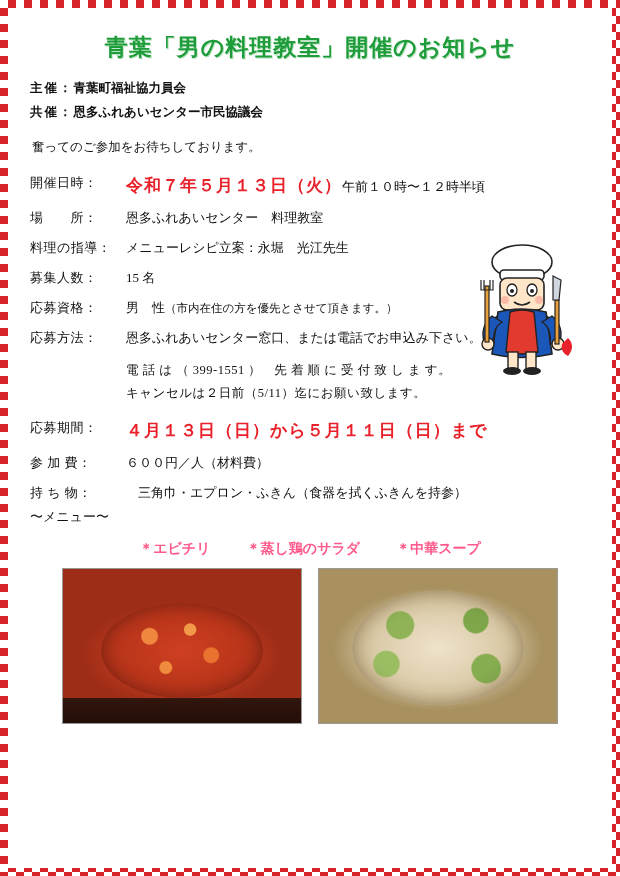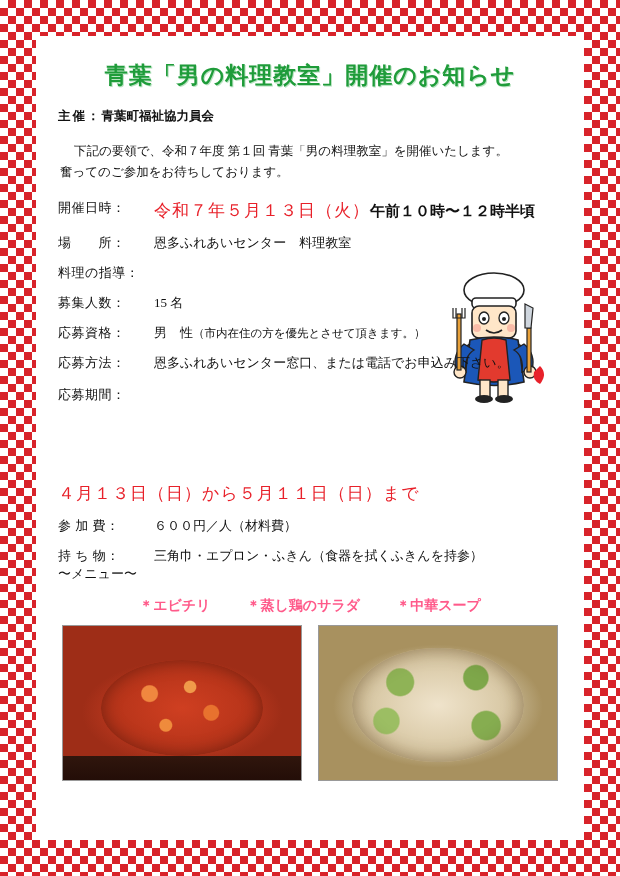--- a/index.html
+++ b/index.html
@@ -11,21 +11,21 @@
     font-family: "Liberation Serif", "DejaVu Serif", serif;
     background: #ffffff;
     overflow: hidden;
   }
   
   .page {
     position: relative;
     width: 620px; height: 876px;
     background:
       repeating-conic-gradient(#d8232a 0% 25%, #ffffff 0% 50%) 0 0 / 16px 16px;
-    padding: 36px;
+    padding: 8px;
   }
   .inner {
     position: relative;
     width: 100%; height: 100%;
     background: #ffffff;
     padding: 14px 22px 10px 22px;
   }
 
   
   .title {
@@ -70,25 +70,25 @@
     z-index: 2;
   }
   .row .k {
     flex: 0 0 96px;
     letter-spacing: 0.5px;
     white-space: nowrap;
   }
   .row .v { flex: 1 1 auto; }
   .big-red {
     color: #e8212a;
-    font-weight: normal;
+    font-weight: bold;
     font-size: 17px;
     letter-spacing: 1px;
   }
-  .sm { font-size: 15px; font-weight: bold; }
+  .sm { font-size: 13px; }
   .tiny { font-size: 11.5px; }
   .indent-block {
     margin-left: 96px;
     font-size: 12.5px;
     line-height: 1.85;
     letter-spacing: 0.5px;
     position: relative; z-index: 2;
   }
   .indent-note {
     margin-left: 124px;
@@ -183,24 +183,26 @@
 
 <div class="page">
   <div class="inner">
 
     <div class="title">青葉「男の料理教室」開催のお知らせ</div>
 
     <div class="sponsors">
       <div>
         <span class="lbl">主催：</span><span>青葉町福祉協力員会</span>
       </div>
+      <div>
+        <span class="lbl">共催：</span><span>恩多ふれあいセンター市民協議会</span>
+      </div>
     </div>
 
     <div class="intro">
-      <span class="l1">下記の要領で、令和７年度 第１回 青葉「男の料理教室」を開催いたします。</span>
       <span class="l2">奮ってのご参加をお待ちしております。</span>
     </div>
 
     <svg class="chef" viewBox="0 0 132 140">
 
       <ellipse cx="66" cy="22" rx="30" ry="17" fill="#ffffff" stroke="#222" stroke-width="1.6"></ellipse>
       <rect x="44" y="30" width="44" height="10" rx="4" fill="#ffffff" stroke="#222" stroke-width="1.6"></rect>
 
       <rect x="44" y="38" width="44" height="32" rx="7" fill="#ffe6c8" stroke="#222" stroke-width="1.6"></rect>
 
@@ -247,52 +249,57 @@
         </div>
       </div>
 
       <div class="row">
         <div class="k">場　　所：</div>
         <div class="v">恩多ふれあいセンター　料理教室</div>
       </div>
 
       <div class="row">
         <div class="k">料理の指導：</div>
+        <div class="v">メニューレシピ立案：永堀　光江先生</div>
       </div>
 
       <div class="row">
         <div class="k">募集人数：</div>
         <div class="v">15 名</div>
       </div>
 
       <div class="row">
         <div class="k">応募資格：</div>
         <div class="v">
           <span>男　性</span><span class="tiny">（市内在住の方を優先とさせて頂きます。）</span>
         </div>
       </div>
 
       <div class="row">
         <div class="k">応募方法：</div>
         <div class="v">恩多ふれあいセンター窓口、または電話でお申込み下さい。</div>
       </div>
 
-
-      <div class="row" style="margin-top:14px;flex-direction:column;">
+      <div class="indent-block">
+        <div>電 話 は （ 399-1551 ）　先 着 順 に 受 付 致 し ま す。</div>
+        <div>キャンセルは２日前（5/11）迄にお願い致します。</div>
+      </div>
+
+      <div class="row" style="margin-top:14px;">
         <div class="k">応募期間：</div>
         <div class="v big-red">４月１３日（日）から５月１１日（日）まで</div>
       </div>
 
       <div class="row">
         <div class="k">参 加 費：</div>
         <div class="v">６００円／人（材料費）</div>
       </div>
 
 
-      <div class="row" style="margin-bottom:6px;">
+      <div class="row" style="gap:12px;">
         <div class="k">持 ち 物：</div>
         <div class="v">三角巾・エプロン・ふきん（食器を拭くふきんを持参）</div>
       </div>
 
       <div class="menu-label">〜メニュー〜</div>
     </div>
 
     <div class="menu-items">
       <span>＊エビチリ</span>
       <span>＊蒸し鶏のサラダ</span>

